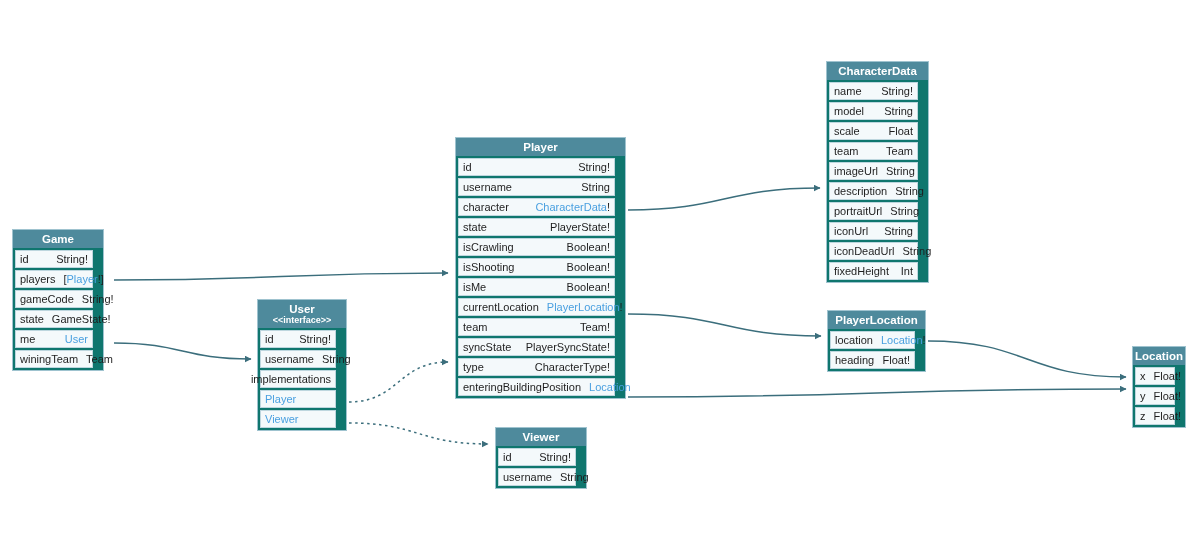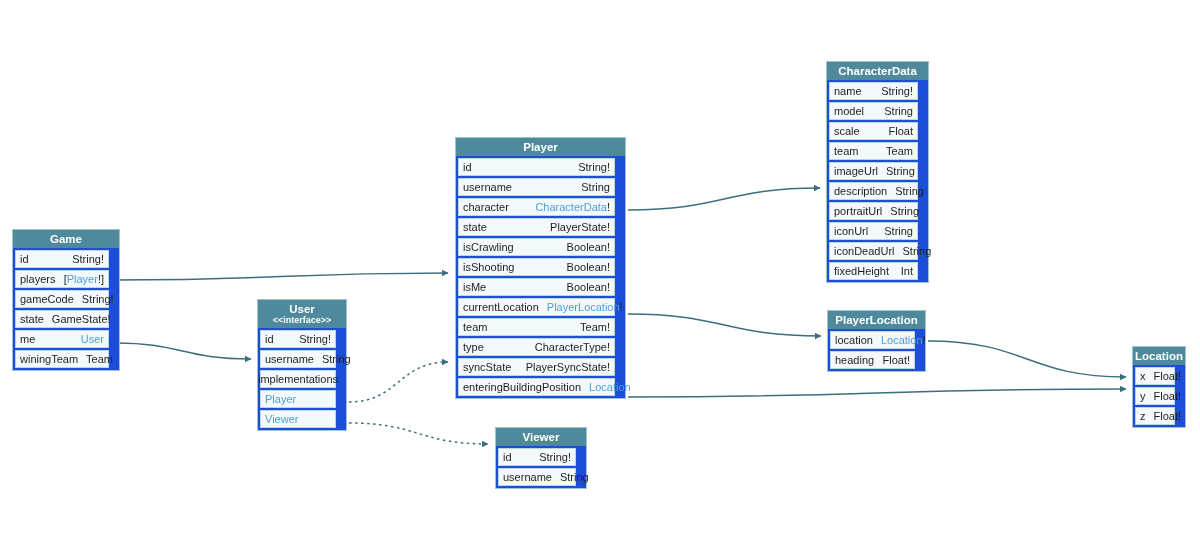--- a/index.html
+++ b/index.html
@@ -5,21 +5,21 @@
   html,body{margin:0;padding:0;}
   body{
     width:1200px;height:547px;position:relative;background:#ffffff;
     font-family:"Liberation Sans","DejaVu Sans",sans-serif;
     overflow:hidden;
   }
   #canvas{position:absolute;inset:0;}
   #edges{position:absolute;left:0;top:0;width:1200px;height:547px;pointer-events:none;}
   .type-node{
     position:absolute;
-    background:#1d4ed8;
+    background:#0f766e;
     border:1px solid #9fc3cf;
     box-sizing:border-box;
     padding-bottom:2px;
   }
   .node-header{
     background:var(--hdr,#4e8a9c);
     color:#ffffff;
     text-align:center;
     font-size:11.5px;
     font-weight:bold;
@@ -39,21 +39,21 @@
     height:16px;
     line-height:16px;
     font-size:11px;
     color:#1e1e1e;
     display:flex;
     justify-content:space-between;
     padding:0 4px;
     white-space:nowrap;
     box-sizing:content-box;
   }
-  .row.label-row{justify-content:center;}
+  .row.label-row{justify-content:flex-end;}
   .field-name{margin-right:8px;}
   .field-type{text-align:left;}
   .lnk{color:#4aa0e0;cursor:pointer;}
 </style>
 </head>
 <body style="background: rgb(255, 255, 255);">
 
 <div id="canvas">
   <svg id="edges" xmlns="http://www.w3.org/2000/svg">
     <defs>
@@ -63,21 +63,21 @@
     </defs>
   <path d="M 114 280 C 281 280, 281 273, 448 273" fill="none" stroke="#3b6e7c" stroke-width="1.5" marker-end="url(#arrow)"></path>
       <path d="M 114 343 C 182.5 343, 182.5 359, 251 359" fill="none" stroke="#3b6e7c" stroke-width="1.5" marker-end="url(#arrow)"></path>
       <path d="M 349 402 C 398.5 402, 398.5 362, 448 362" fill="none" stroke="#3b6e7c" stroke-width="1.5" stroke-dasharray="2.5 3.5" marker-end="url(#arrow)"></path>
       <path d="M 349 423 C 418.5 423, 418.5 444, 488 444" fill="none" stroke="#3b6e7c" stroke-width="1.5" stroke-dasharray="2.5 3.5" marker-end="url(#arrow)"></path>
       <path d="M 628 210 C 724 210, 724 188, 820 188" fill="none" stroke="#3b6e7c" stroke-width="1.5" marker-end="url(#arrow)"></path>
       <path d="M 628 314 C 724.5 314, 724.5 336, 821 336" fill="none" stroke="#3b6e7c" stroke-width="1.5" marker-end="url(#arrow)"></path>
       <path d="M 928 341 C 1027 341, 1027 377, 1126 377" fill="none" stroke="#3b6e7c" stroke-width="1.5" marker-end="url(#arrow)"></path>
       <path d="M 628 397 C 877 397, 877 389, 1126 389" fill="none" stroke="#3b6e7c" stroke-width="1.5" marker-end="url(#arrow)"></path>
     </svg>
-<div class="type-node" style="left: 12px; top: 229px; width: 108px; --hdr: #4e8a9c;">
+<div class="type-node" style="left: 12px; top: 229px; width: 92px; --hdr: #4e8a9c;">
       <div class="node-header"><span>Game</span></div>
       <div class="row">
         <span class="field-name">id</span>
         <span class="field-type"><span>String!</span></span>
       </div>
       <div class="row">
         <span class="field-name">players</span>
         <span class="field-type"><span>[</span><span class="lnk">Player</span><span>!]</span></span>
       </div>
       <div class="row">
@@ -149,26 +149,26 @@
       </div>
       <div class="row">
         <span class="field-name">currentLocation</span>
         <span class="field-type"><span class="lnk">PlayerLocation</span><span>!</span></span>
       </div>
       <div class="row">
         <span class="field-name">team</span>
         <span class="field-type"><span>Team!</span></span>
       </div>
       <div class="row">
+        <span class="field-name">syncState</span>
+        <span class="field-type"><span>PlayerSyncState!</span></span>
+      </div>
+      <div class="row">
         <span class="field-name">type</span>
         <span class="field-type"><span>CharacterType!</span></span>
-      </div>
-      <div class="row">
-        <span class="field-name">syncState</span>
-        <span class="field-type"><span>PlayerSyncState!</span></span>
       </div>
       <div class="row">
         <span class="field-name">enteringBuildingPosition</span>
         <span class="field-type"><span class="lnk">Location</span></span>
       </div>
     </div>
     <div class="type-node" style="left: 495px; top: 427px; width: 92px; --hdr: #4e8a9c;">
       <div class="node-header"><span>Viewer</span></div>
       <div class="row">
         <span class="field-name">id</span>

